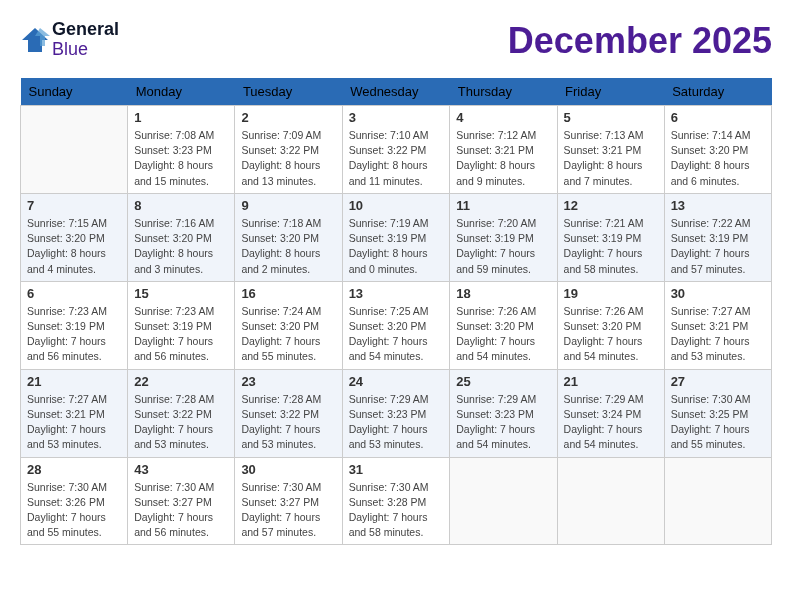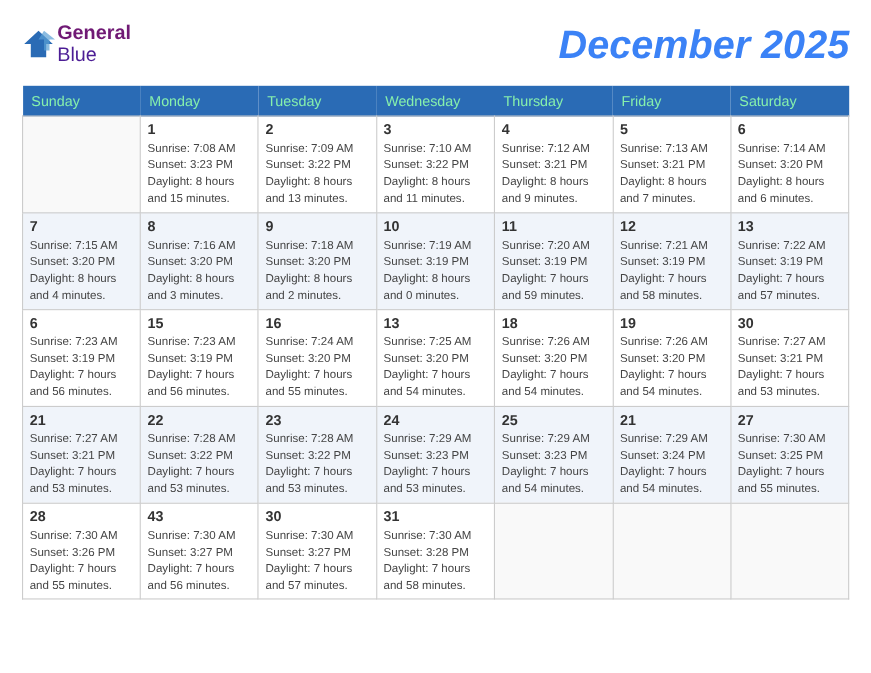--- a/index.html
+++ b/index.html
@@ -21,53 +21,52 @@
       align-items: center;
     }
     .logo-text {
       display: flex;
       flex-direction: column;
       line-height: 1.1;
     }
     .logo-general {
       font-size: 18px;
       font-weight: bold;
-      color: #701a75;
+      color: #0f172a;
     }
     .logo-blue {
       font-size: 18px;
       font-weight: normal;
       color: #4c1d95;
     }
     .logo-icon {
       width: 30px;
       height: 28px;
       margin-right: 2px;
     }
     .title-section {
       text-align: right;
     }
     .month-title {
       font-size: 36px;
       font-weight: bold;
-      color: #3b82f6;
-      font-style: italic;
+      color: #4c1d95;
     }
     .location {
       font-size: 15px;
       color: #555;
     }
     .calendar {
       width: 100%;
       border-collapse: collapse;
       font-size: 11px;
     }
     .calendar th {
       background-color: #2a6bb5;
-      color: #86efac;
+      color: #000000;
       text-align: left;
       padding: 6px 8px;
       font-size: 13px;
       font-weight: normal;
     }
     .calendar td {
       border: 1px solid #ccc;
       vertical-align: top;
       padding: 4px 6px;
       width: 108px;

